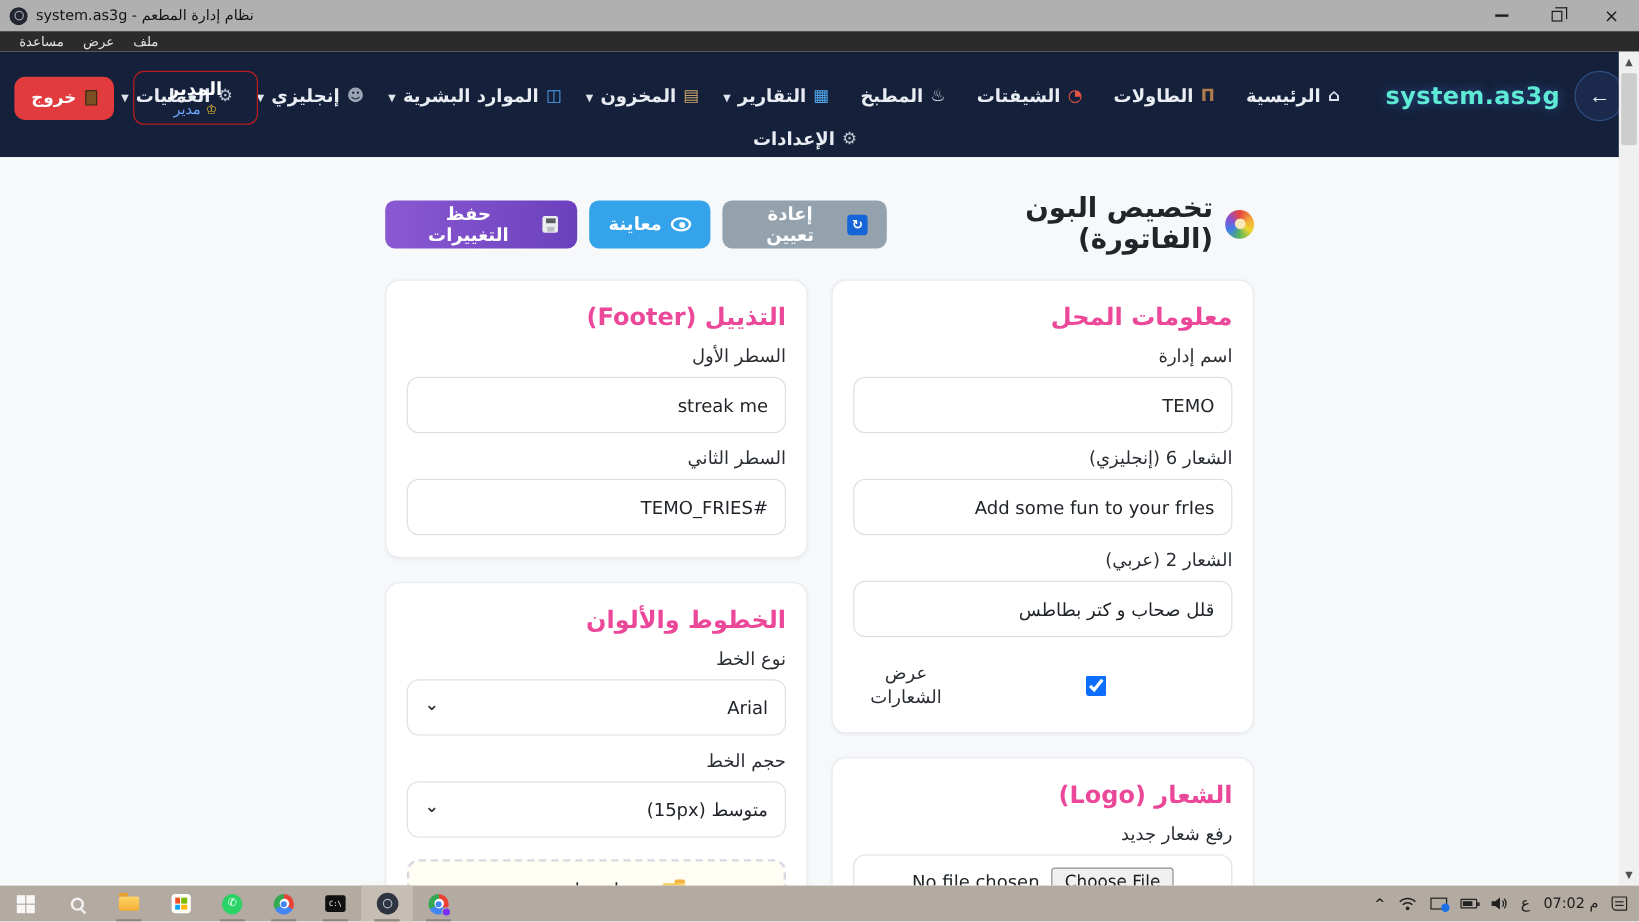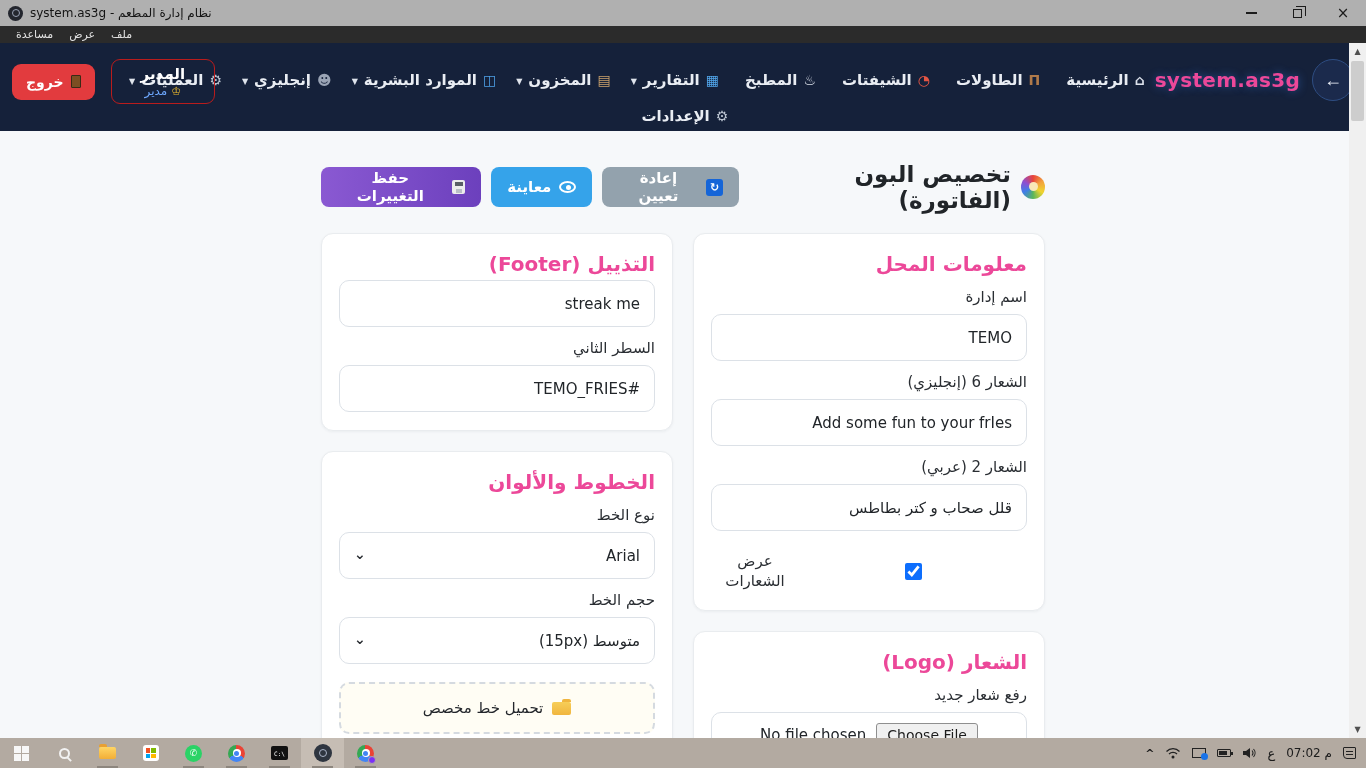--- a/index.html
+++ b/index.html
@@ -19,21 +19,21 @@
   .glyph-close { font-size:15px; line-height:1; }
 
   
   .menubar { height:17px; background:#2b2b2b; direction:rtl; display:flex; justify-content:flex-end; align-items:center; padding:0 8px; }
   .menu-item { color:#e3e3e3; font-size:11px; padding:0 8px; }
 
   
   .navbar { height:88px; background:#15213a; direction:rtl; display:flex; align-items:flex-start; padding:10px 12px 0 12px; }
   .nav-right { display:flex; align-items:center; gap:12px; margin-top:6px; }
   .back-btn { width:42px; height:42px; border-radius:50%; background:#1b2a4c; border:1px solid #2e4d82; color:#e8ecf4; font-size:18px; display:flex; align-items:center; justify-content:center; cursor:pointer; }
-  .brand { font-size:20px; font-weight:bold; color:#ec4899; text-shadow:0 0 10px rgba(64,140,255,.45); letter-spacing:.3px; direction:ltr; }
+  .brand { font-size:20px; font-weight:bold; color:#5eead4; text-shadow:0 0 10px rgba(64,140,255,.45); letter-spacing:.3px; direction:ltr;margin-left:28px; }
   .nav-menu { flex:1; display:flex; flex-direction:column; min-width:0; }
   .nav-row { display:flex; align-items:center; }
   .nav-row1 { margin-top:10px; justify-content:flex-start; }
   .nav-row2 { justify-content:center; margin-top:2px; }
   .nav-item { display:flex; align-items:center; gap:6px; color:#e9edf3; font-size:15px; font-weight:600; padding:8px 10px; white-space:nowrap; cursor:pointer; }
   .nav-ic { font-size:14px; }
   .caret { font-size:8px; color:#dfe4ec; margin-top:2px; }
   .ic-home{color:#dde2ec;} .ic-tables{color:#b07a4a;} .ic-shifts{color:#e35544;} .ic-kitchen{color:#d9dee8;}
   .ic-reports{color:#52a7ec;} .ic-inventory{color:#c9a06a;} .ic-hr{color:#4ea1e8;} .ic-people{color:#9aa4b5;}
   .ic-ops{color:#bcc5d2;} .ic-settings{color:#bcc5d2;}
@@ -277,20 +277,21 @@
           <div class="file-box">
             <span class="file-btn">Choose File</span>
             <span class="file-status">No file chosen</span>
           </div>
         </div>
       </div>
 
       <div class="col">
         <div class="card">
           <div class="card-title">التذييل (Footer)</div>
+          <div class="field-label">السطر الأول</div>
           <input class="text-input" type="text" value="streak me" style="">
           <div class="field-label">السطر الثاني</div>
           <input class="text-input" type="text" value="#TEMO_FRIES" style="">
         </div>
 
         <div class="card">
           <div class="card-title">الخطوط والألوان</div>
           <div class="field-label">نوع الخط</div>
           <div class="select">
             <span>Arial</span>

